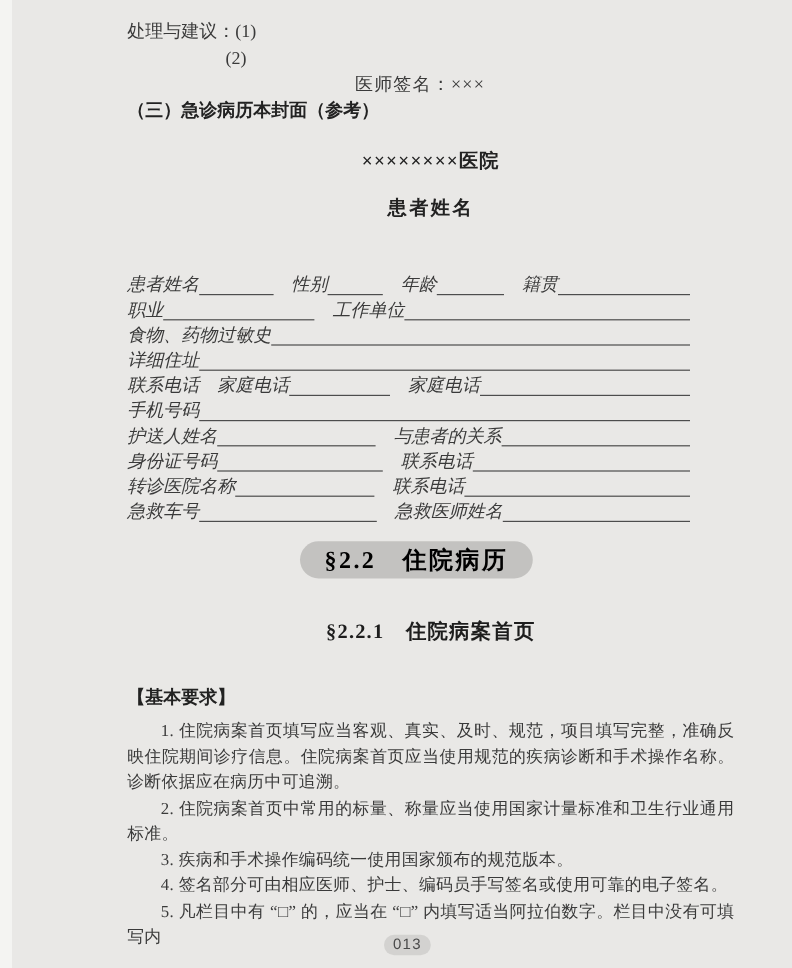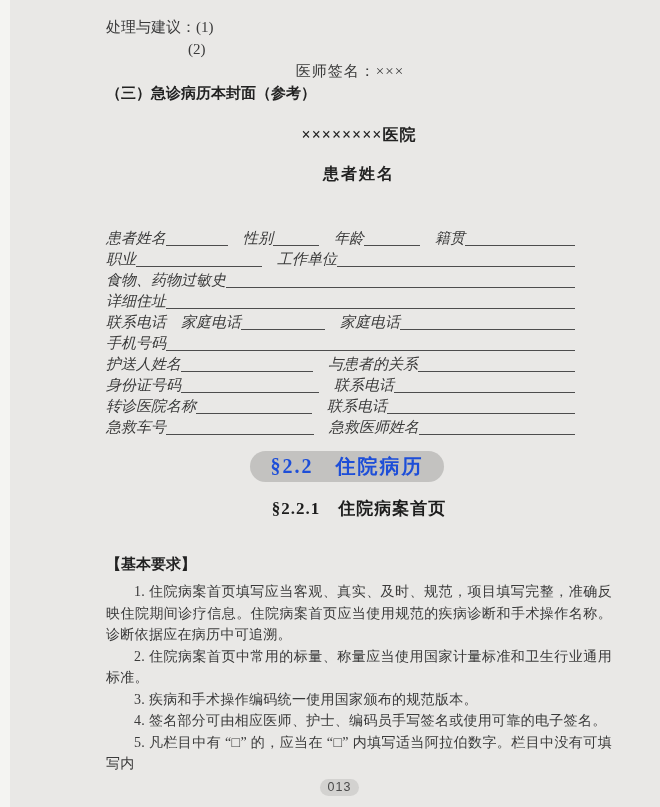--- a/index.html
+++ b/index.html
@@ -37,25 +37,25 @@
   .f-line+.f-label{margin-left:15px;}
   .f-line{border-bottom:1px solid #4d4d4d;height:4px;margin-bottom:1px;flex:0 0 auto;}
   .f-line.grow{flex:1 1 auto;}
 
   .section-pill{
     margin:15px 0 0 144px;
     width:194px;height:31px;
     background:#c3c2c0;
     border-radius:16px;
     display:flex;align-items:center;justify-content:center;
-    font-size:20px;font-weight:bold;color:#1d4ed8;
+    font-size:20px;font-weight:bold;color:#000000;
     letter-spacing:2px;
   }
   .sub-heading{
-    margin-top:15px;
+    margin-top:33px;
     text-align:center;
     font-size:17px;font-weight:bold;color:#1d1d1d;
     line-height:24px;letter-spacing:1px;
   }
   .req-heading{
     margin-top:32px;
     font-size:15px;font-weight:bold;color:#222;line-height:22px;
   }
   .req-list{margin-top:6px;width:506px;}
   .req-item{

